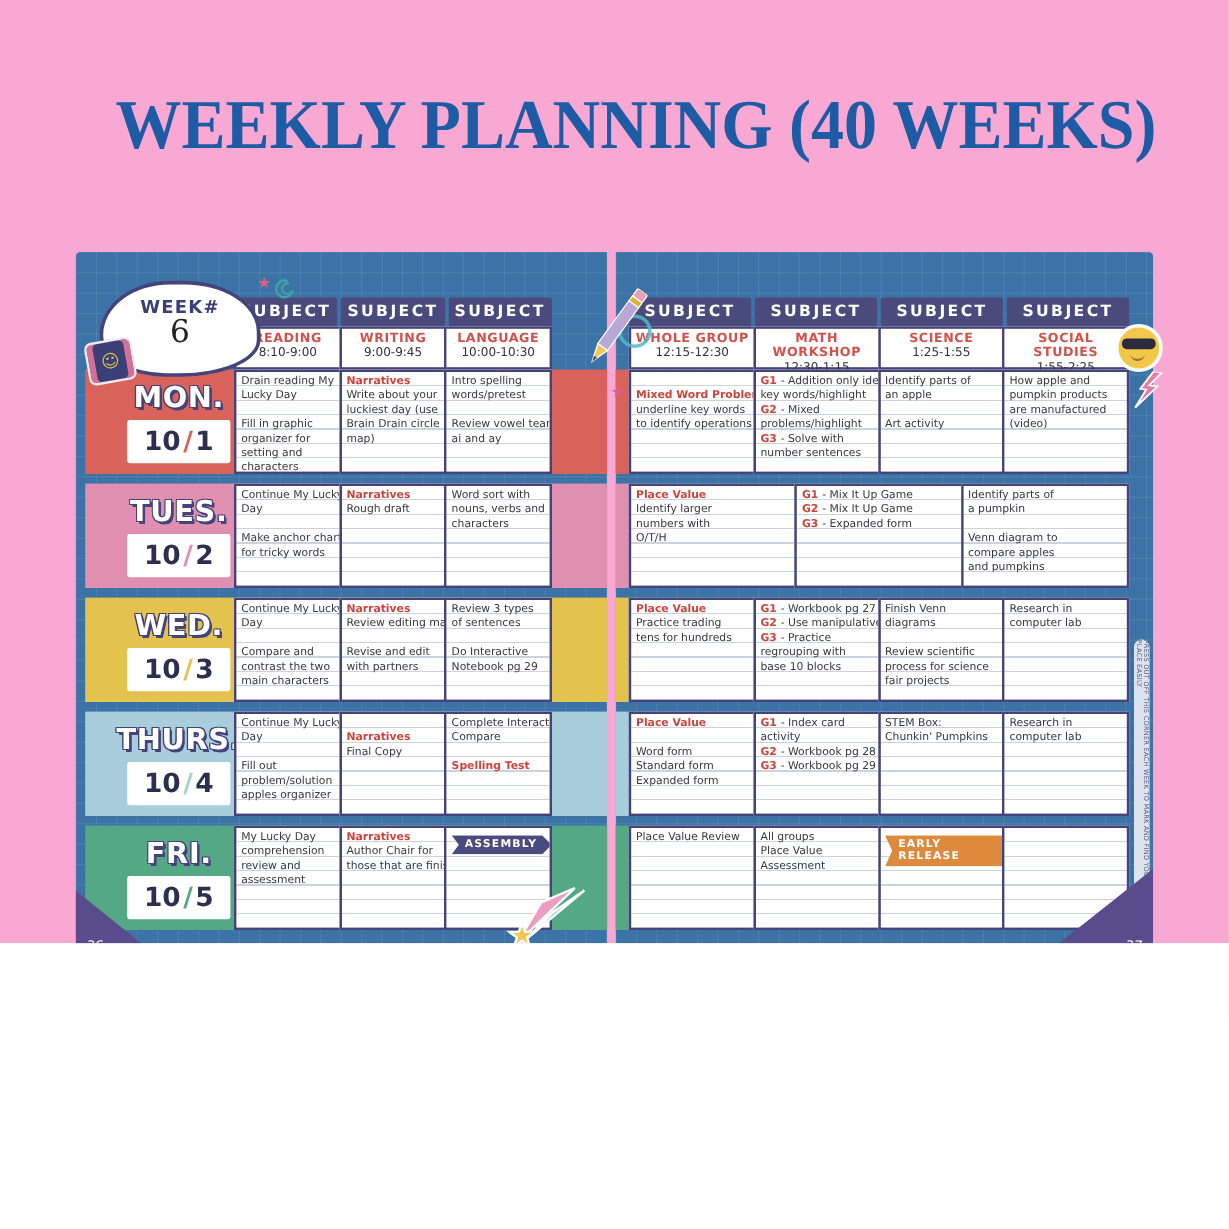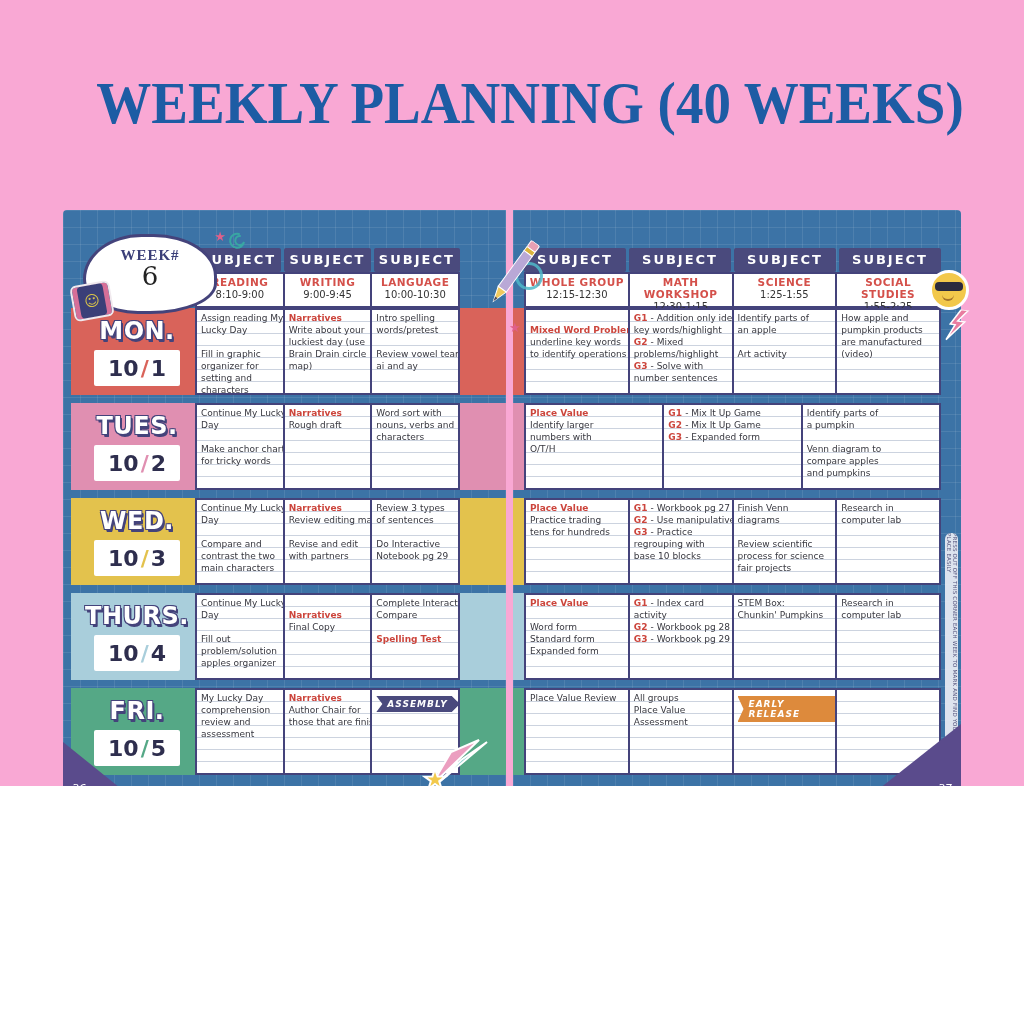--- a/index.html
+++ b/index.html
@@ -25,46 +25,46 @@
   .tcell{flex:1;background:#fff;border:2px solid #44437b;margin-left:-2px;text-align:center;
          padding-top:2px;box-sizing:border-box;}
   .tcell:first-child{margin-left:0;}
   .tname{color:#d4504a;font-weight:700;font-size:10.5px;letter-spacing:.5px;}
   .ttime{font-size:10px;color:#333;margin-top:1px;}
 
   
   .rows{position:absolute;top:98px;left:0;width:100%;}
   .l-row,.r-row{position:relative;height:87px;margin-bottom:8px;}
   .band{position:absolute;top:0;bottom:0;left:8px;right:0;}
-  .daybox{position:absolute;left:12px;top:0;width:124px;height:100%;text-align:center;}
+  .daybox{position:absolute;left:24px;top:0;width:124px;height:100%;text-align:center;}
   .dlab{margin-top:9px;font-weight:800;font-size:24px;color:#fff;letter-spacing:.5px;
         text-shadow:2px 2px 0 #44437b,-1px -1px 0 #44437b,1px -1px 0 #44437b,
                     -1px 1px 0 #44437b,2px 3px 0 #44437b;}
   .date{background:#fff;width:86px;height:36px;margin:5px auto 0;display:flex;align-items:center;
         justify-content:center;font-size:22px;font-weight:600;color:#2e2e4e;border-radius:2px;}
   .date .slash{font-weight:bold;margin:0 2px;}
   .cells{position:absolute;left:132px;top:0;width:265px;height:100%;display:flex;}
   .r-strip{position:absolute;left:0;top:0;bottom:0;width:11px;}
   .r-cells{position:absolute;left:11px;top:0;width:417px;height:100%;display:flex;}
   .cell{flex:1;background:#fff repeating-linear-gradient(to bottom,transparent 0,transparent 11px,#ccd3df 11px,#ccd3df 12px);
         border:2px solid #44437b;margin-left:-2px;position:relative;box-sizing:border-box;
         padding:2px 4px 0 4px;overflow:hidden;}
   .cell:first-child{margin-left:0;}
   .line{height:12px;line-height:12px;font-size:9px;color:#37373f;white-space:nowrap;}
   .red{color:#cc453c;font-weight:600;}
   .banner{display:block;margin:4px auto 2px auto;width:max-content;max-width:96%;
           padding:3px 12px 3px 11px;background:#4a4a7d;color:#fff;font-size:9px;font-weight:700;
-          letter-spacing:1px;clip-path:polygon(0 0,calc(100% - 8px) 0,100% 50%,calc(100% - 8px) 100%,0 100%,6px 50%);font-style:italic;}
+          letter-spacing:1px;clip-path:polygon(0 0,calc(100% - 8px) 0,100% 50%,calc(100% - 8px) 100%,0 100%,6px 50%);}
   .banner.orange{background:#dd8a3c;}
 
   
   .cloud{position:absolute;left:20px;top:24px;width:128px;height:74px;background:#fff;
          border:3px solid #44437b;border-radius:48% 52% 55% 45% / 62% 58% 42% 48%;
          text-align:center;z-index:4;}
-  .cloud-label{margin-top:10px;font-weight:800;font-size:15px;color:#3b3f78;letter-spacing:1px;font-family:Liberation Serif, serif;}
+  .cloud-label{margin-top:10px;font-weight:800;font-size:15px;color:#3b3f78;letter-spacing:1px;}
   .cloud-num{font-size:26px;color:#222;line-height:24px;font-family:"DejaVu Serif",serif;}
   .sweater{position:absolute;left:-14px;bottom:-8px;width:36px;height:32px;background:#3b3f78;
            border:2px solid #f0e9ee;border-radius:6px;transform:rotate(-10deg);
            box-shadow:inset 5px 0 0 #d66f98,inset -5px 0 0 #d66f98;
            display:flex;align-items:center;justify-content:center;}
   .sweater span{color:#d9c34a;font-size:15px;line-height:1;}
   .doodle-star{position:absolute;right:-12px;top:-8px;color:#e0608a;font-size:13px;}
   .doodle-swirl{position:absolute;right:-32px;top:-6px;}
 
   
@@ -145,21 +145,21 @@
             <div class="daybox">
               <div class="dlab">MON.</div>
               <div class="date">
                 <span>10</span>
                 <span class="slash" style="color: rgb(217, 99, 90);">/</span>
                 <span>1</span>
               </div>
             </div>
             <div class="cells">
               <div class="cell">
-                <div class="line">Assign reading My</div>
+                <div class="line">Drain reading My</div>
                 <div class="line">Lucky Day</div>
                 <div class="line">&nbsp;</div>
                 <div class="line">Fill in graphic</div>
                 <div class="line">organizer for</div>
                 <div class="line">setting and</div>
                 <div class="line">characters</div>
               </div>
               <div class="cell">
                 <div class="line red">Narratives</div>
                 <div class="line">Write about your</div>

